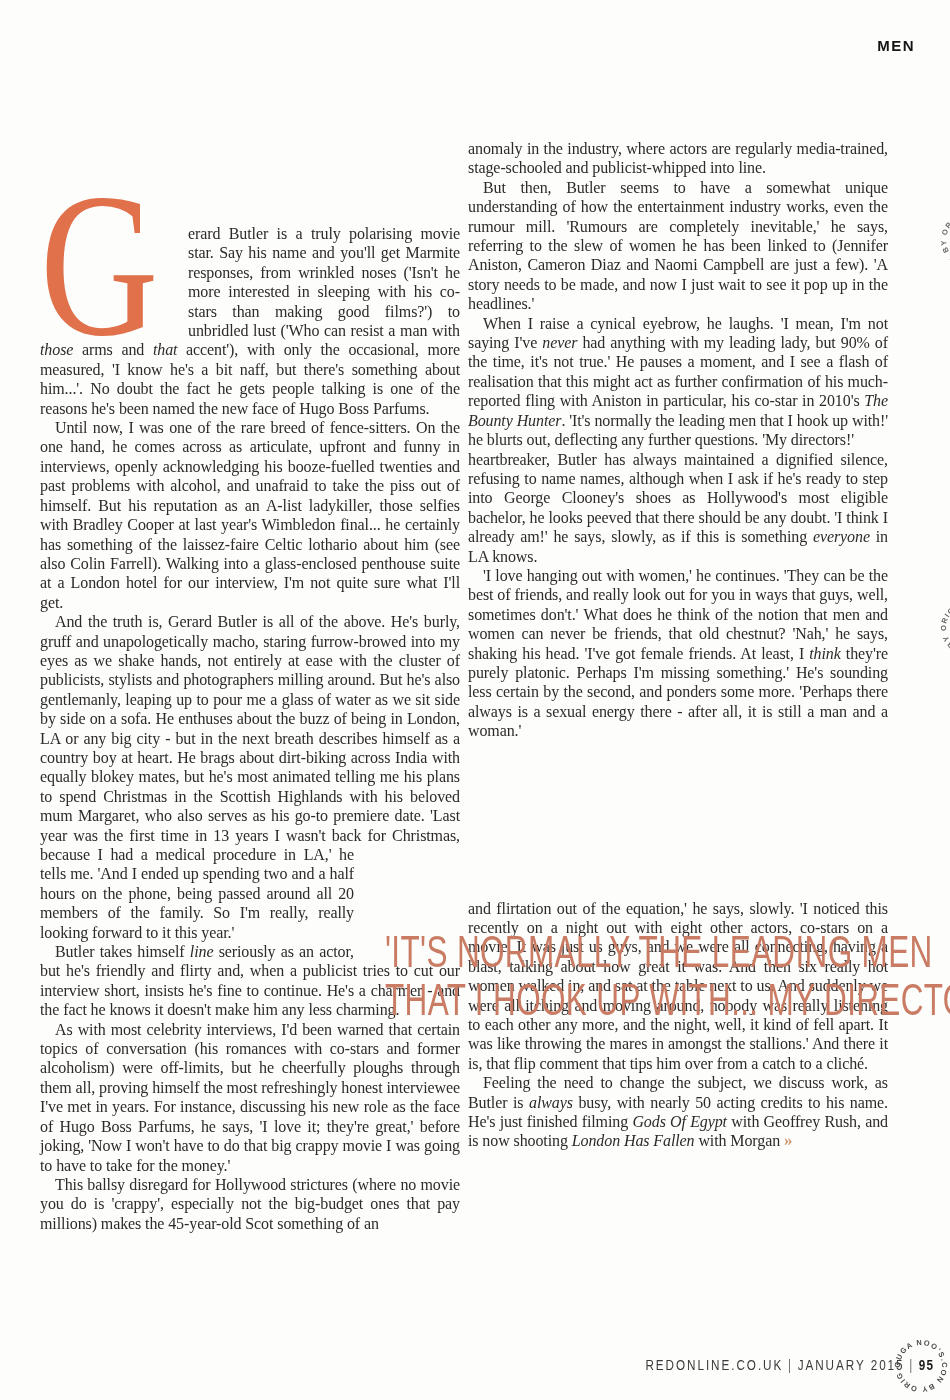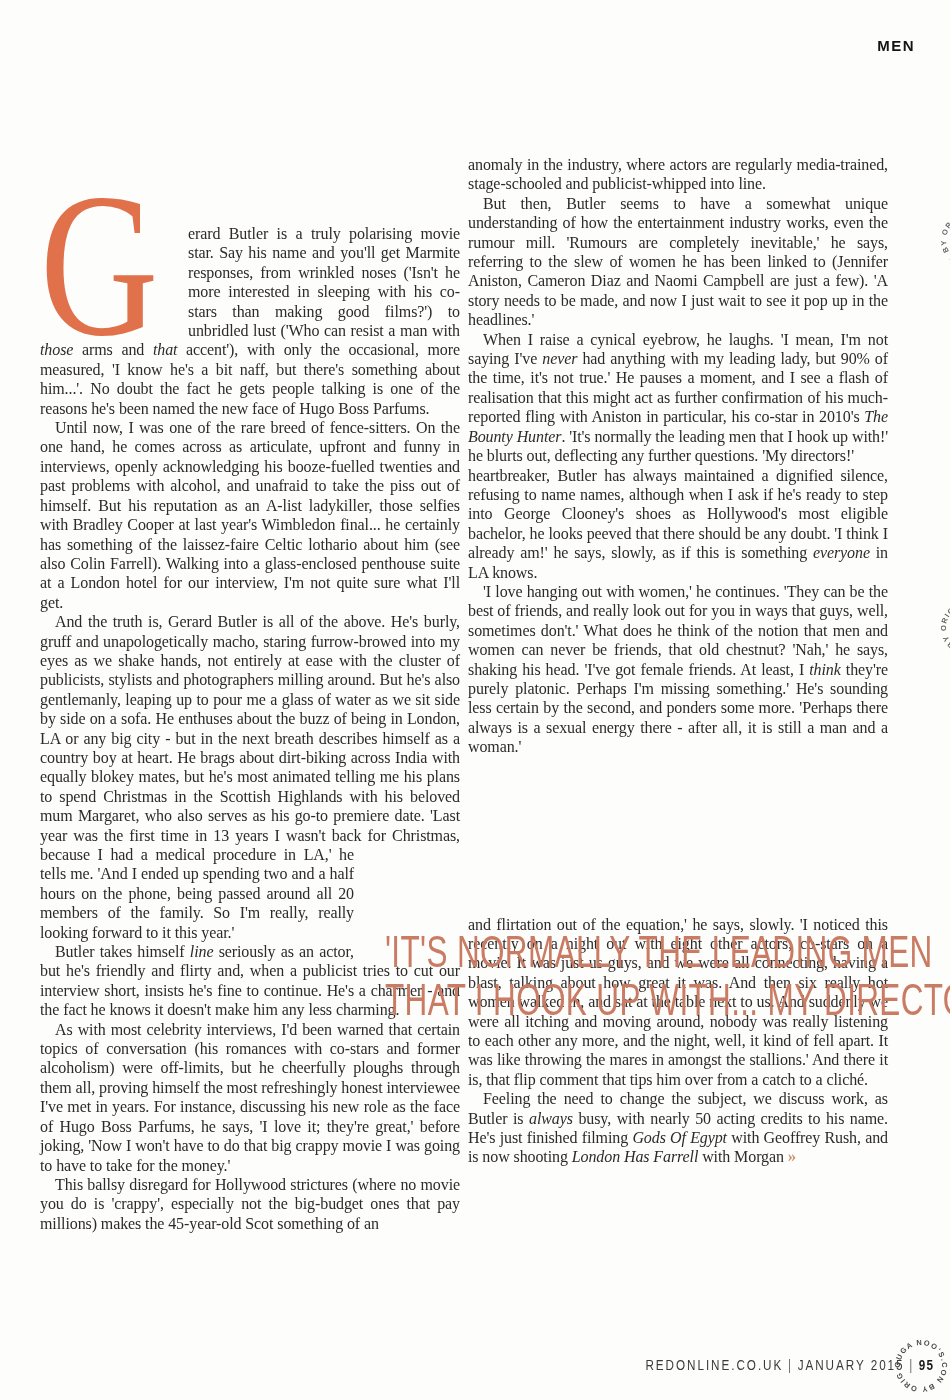--- a/index.html
+++ b/index.html
@@ -4,21 +4,21 @@
 <style>
   html,body{margin:0;padding:0;background:#e9e9e9;}
   .page{position:relative;width:950px;height:1400px;background:#fdfdfc;overflow:hidden;
         font-family:"Liberation Serif","DejaVu Serif",serif;color:#2d2a28;}
   
   .section-label{position:absolute;top:37px;right:35px;font-family:"Liberation Sans","DejaVu Sans",sans-serif;
         font-weight:bold;font-size:15px;letter-spacing:1.5px;color:#141414;}
   
   .col{position:absolute;width:420px;font-size:16px;line-height:19.4px;}
   .col-left{left:40px;top:224px;}
-  .col-right{left:468px;top:139px;margin-top:16px;}
+  .col-right{left:468px;top:139px;}
   p.body-par{margin:0;text-align:justify;letter-spacing:-0.1px;}
   p.indent{text-indent:15px;}
   em{font-style:italic;}
   
   .dropcap{float:left;width:148px;height:118px;margin-top:-18px;overflow:visible;}
   .dropcap .g{display:inline-block;transform:scaleX(0.8);transform-origin:0 0;
         font-size:205px;line-height:118px;color:#e0714a;font-family:"Liberation Serif",serif;}
   
   .subhead{margin:20px 0 10px;font-family:"Liberation Sans","DejaVu Sans",sans-serif;font-weight:bold;
         font-size:16.5px;line-height:22px;letter-spacing:0.5px;color:#db6a4e;text-align:left;text-indent:0;}
@@ -67,21 +67,21 @@
     <p class="body-par indent">But then, Butler seems to have a somewhat unique understanding of how the entertainment industry works, even the rumour mill. 'Rumours are completely inevitable,' he says, referring to the slew of women he has been linked to (Jennifer Aniston, Cameron Diaz and Naomi Campbell are just a few). 'A story needs to be made, and now I just wait to see it pop up in the headlines.'</p>
     <p class="body-par indent">When I raise a cynical eyebrow, he laughs. 'I mean, I'm not saying I've <em>never</em> had anything with my leading lady, but 90% of the time, it's not true.' He pauses a moment, and I see a flash of realisation that this might act as further confirmation of his much-reported fling with Aniston in particular, his co-star in 2010's <em>The Bounty Hunter</em>. 'It's normally the leading men that I hook up with!' he blurts out, deflecting any further questions. 'My directors!'</p>
 
 
     <p class="body-par">heartbreaker, Butler has always maintained a dignified silence, refusing to name names, although when I ask if he's ready to step into George Clooney's shoes as Hollywood's most eligible bachelor, he looks peeved that there should be any doubt. 'I think I already am!' he says, slowly, as if this is something <em>everyone</em> in LA knows.</p>
     <p class="body-par indent">'I love hanging out with women,' he continues. 'They can be the best of friends, and really look out for you in ways that guys, well, sometimes don't.' What does he think of the notion that men and women can never be friends, that old chestnut? 'Nah,' he says, shaking his head. 'I've got female friends. At least, I <em>think</em> they're purely platonic. Perhaps I'm missing something.' He's sounding less certain by the second, and ponders some more. 'Perhaps there always is a sexual energy there - after all, it is still a man and a woman.'</p>
 
     <div class="quote-gap"></div>
 
     <p class="body-par">and flirtation out of the equation,' he says, slowly. 'I noticed this recently on a night out with eight other actors, co-stars on a movie. It was just us guys, and we were all connecting, having a blast, talking about how great it was. And then six really hot women walked in, and sat at the table next to us. And suddenly we were all itching and moving around, nobody was really listening to each other any more, and the night, well, it kind of fell apart. It was like throwing the mares in amongst the stallions.' And there it is, that flip comment that tips him over from a catch to a cliché.</p>
-    <p class="body-par indent">Feeling the need to change the subject, we discuss work, as Butler is <em>always</em> busy, with nearly 50 acting credits to his name. He's just finished filming <em>Gods Of Egypt</em> with Geoffrey Rush, and is now shooting <em>London Has Farrell</em> with Morgan <span class="chevron">»</span></p>
+    <p class="body-par indent">Feeling the need to change the subject, we discuss work, as Butler is <em>always</em> busy, with nearly 50 acting credits to his name. He's just finished filming <em>Gods Of Egypt</em> with Geoffrey Rush, and is now shooting <em>London Has Fallen</em> with Morgan <span class="chevron">»</span></p>
   </div>
 
   <div class="pull-quote">
     <div class="pq-line">'IT'S NORMALLY THE LEADING MEN</div>
     <div class="pq-line">THAT I HOOK UP WITH... MY DIRECTORS!'</div>
   </div>
 
   <div class="footer">
     <span>REDONLINE.CO.UK</span><span class="sep">|</span><span>JANUARY 2015</span><span class="sep">|</span><span class="pageno">95</span>
   </div>

